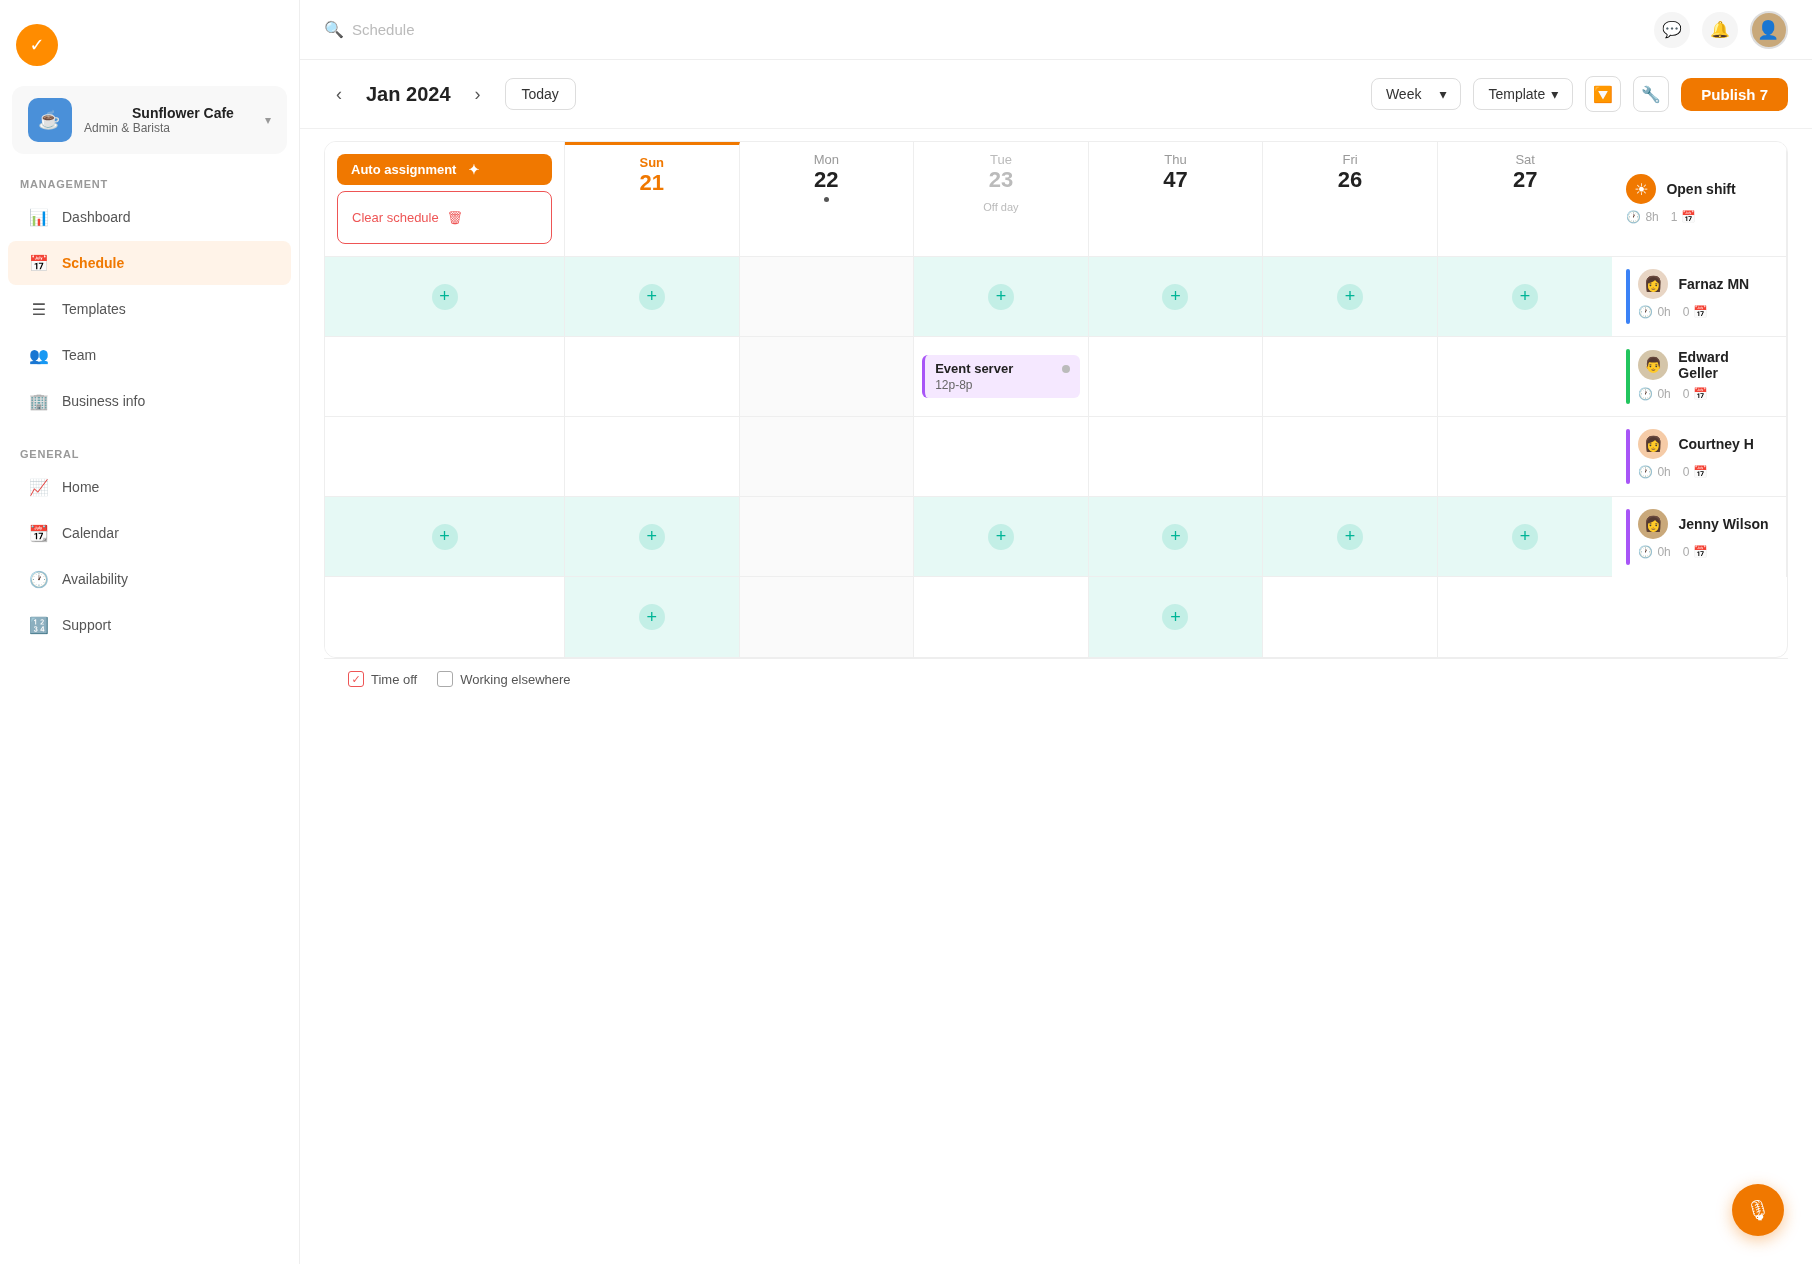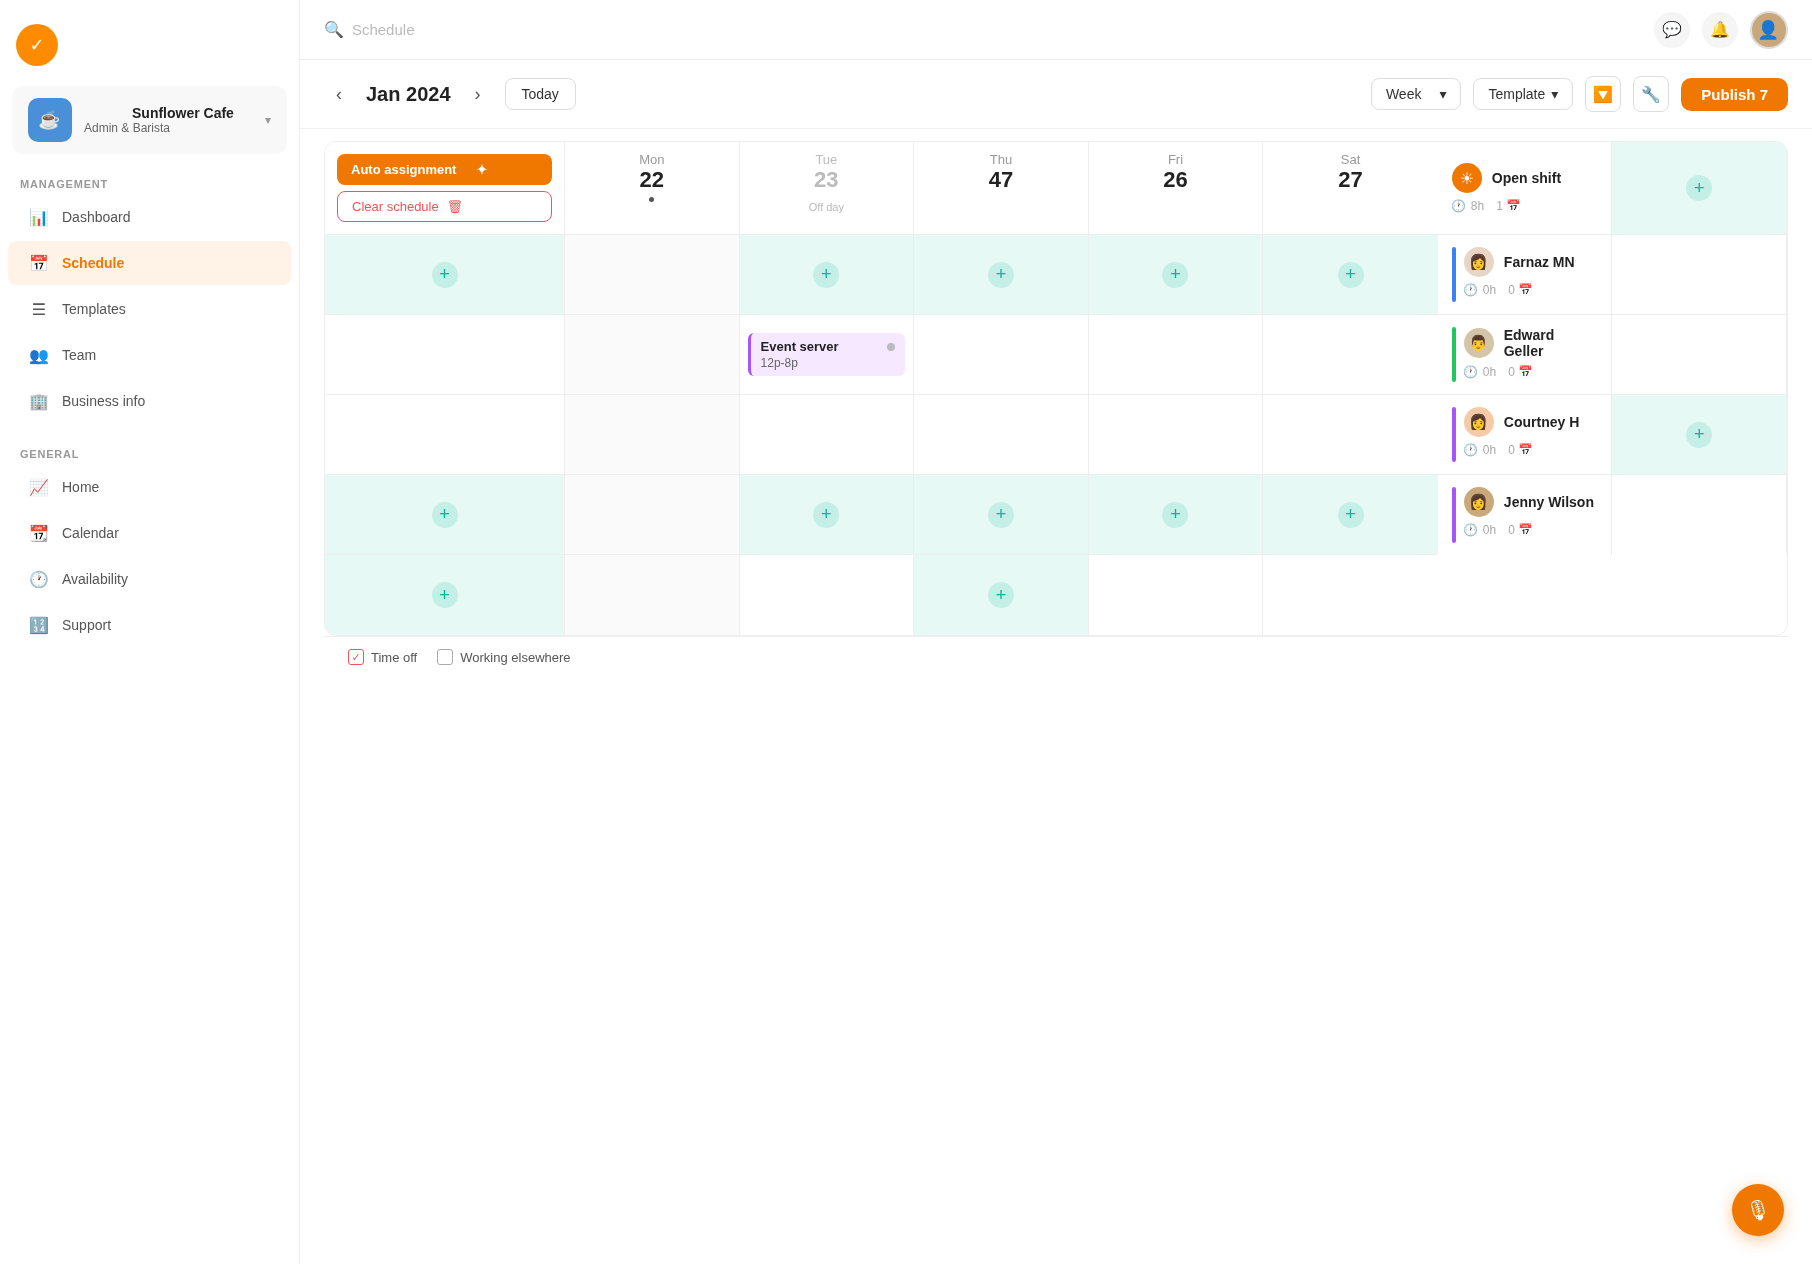--- a/index.html
+++ b/index.html
@@ -39,22 +39,22 @@
     .today-btn { padding: 7px 16px; border: 1.5px solid #ddd; border-radius: 8px; background: #fff; cursor: pointer; font-size: 14px; font-weight: 500; color: #333; }
     .view-btn { padding: 7px 14px; border: 1.5px solid #ddd; border-radius: 8px; background: #fff; cursor: pointer; font-size: 14px; font-weight: 500; color: #333; display: flex; align-items: center; gap: 18px; }
     .template-btn { padding: 7px 14px; border: 1.5px solid #ddd; border-radius: 8px; background: #fff; cursor: pointer; font-size: 14px; font-weight: 500; color: #333; display: flex; align-items: center; gap: 6px; }
     .icon-btn-sq { width: 36px; height: 36px; border: 1.5px solid #ddd; border-radius: 8px; background: #fff; cursor: pointer; display: flex; align-items: center; justify-content: center; font-size: 16px; color: #555; }
     .publish-btn { padding: 8px 20px; background: #f07800; border: none; border-radius: 10px; color: white; font-size: 15px; font-weight: 700; cursor: pointer; }
 
     
     .cal-body { flex: 1; overflow-y: auto; padding: 0 24px 24px; }
     .cal-grid { display: grid; grid-template-columns: 240px repeat(7, 1fr); border: 1px solid #eee; border-radius: 12px; overflow: hidden; margin-top: 12px; }
     .day-header-empty { background: #fff; border-right: 1px solid #eee; border-bottom: 1px solid #eee; padding: 12px; display: flex; flex-direction: column; gap: 6px; }
-    .auto-assign-btn { display: flex; align-items: center; gap: 20px; padding: 8px 14px; background: #f07800; border: none; border-radius: 8px; color: white; font-size: 13px; font-weight: 600; cursor: pointer; }
-    .clear-schedule-btn { display: flex; align-items: center; gap: 8px; padding: 7px 14px; background: #fff; border: 1.5px solid #e55; border-radius: 8px; color: #e55; font-size: 13px; font-weight: 500; cursor: pointer; }
+    .auto-assign-btn { display: flex; align-items: center; gap: 12px; padding: 8px 14px; background: #f07800; border: none; border-radius: 8px; color: white; font-size: 13px; font-weight: 600; cursor: pointer; }
+    .clear-schedule-btn { display: flex; align-items: center; gap: 8px; padding: 18px 14px; background: #fff; border: 1.5px solid #e55; border-radius: 8px; color: #e55; font-size: 13px; font-weight: 500; cursor: pointer; }
 
     .day-header { background: #fff; border-right: 1px solid #eee; border-bottom: 1px solid #eee; padding: 10px 8px; text-align: center; position: relative; }
     .day-header.today { border-top: 3px solid #f07800; }
     .day-name { font-size: 13px; color: #999; font-weight: 500; }
     .day-name.today-name { color: #f07800; font-weight: 700; }
     .day-num { font-size: 22px; font-weight: 700; color: #222; }
     .day-num.today-num { color: #f07800; }
     .day-offday { font-size: 11px; color: #bbb; margin-top: 8px; }
     .day-dot { width: 5px; height: 5px; background: #555; border-radius: 50%; margin: 4px auto 0; }
     .row-info { border-right: 1px solid #eee; border-bottom: 1px solid #eee; padding: 12px 14px; background: #fff; display: flex; flex-direction: column; justify-content: center; gap: 6px; }
@@ -196,20 +196,24 @@
         <button class="auto-assign-btn">
           <span>Auto assignment</span>
           <span>✦</span>
         </button>
         <button class="clear-schedule-btn">
           <span>Clear schedule</span>
           <span>🗑</span>
         </button>
       </div>
 
+      <div class="day-header today">
+        <div class="day-name today-name">Sun</div>
+        <div class="day-num today-num">21</div>
+      </div>
 
       <div class="day-header">
         <div class="day-name">Mon</div>
         <div class="day-num">22</div>
         <div class="day-dot"></div>
       </div>
 
       <div class="day-header">
         <div class="day-name" style="color:#bbb;">Tue</div>
         <div class="day-num" style="color:#bbb;">23</div>

